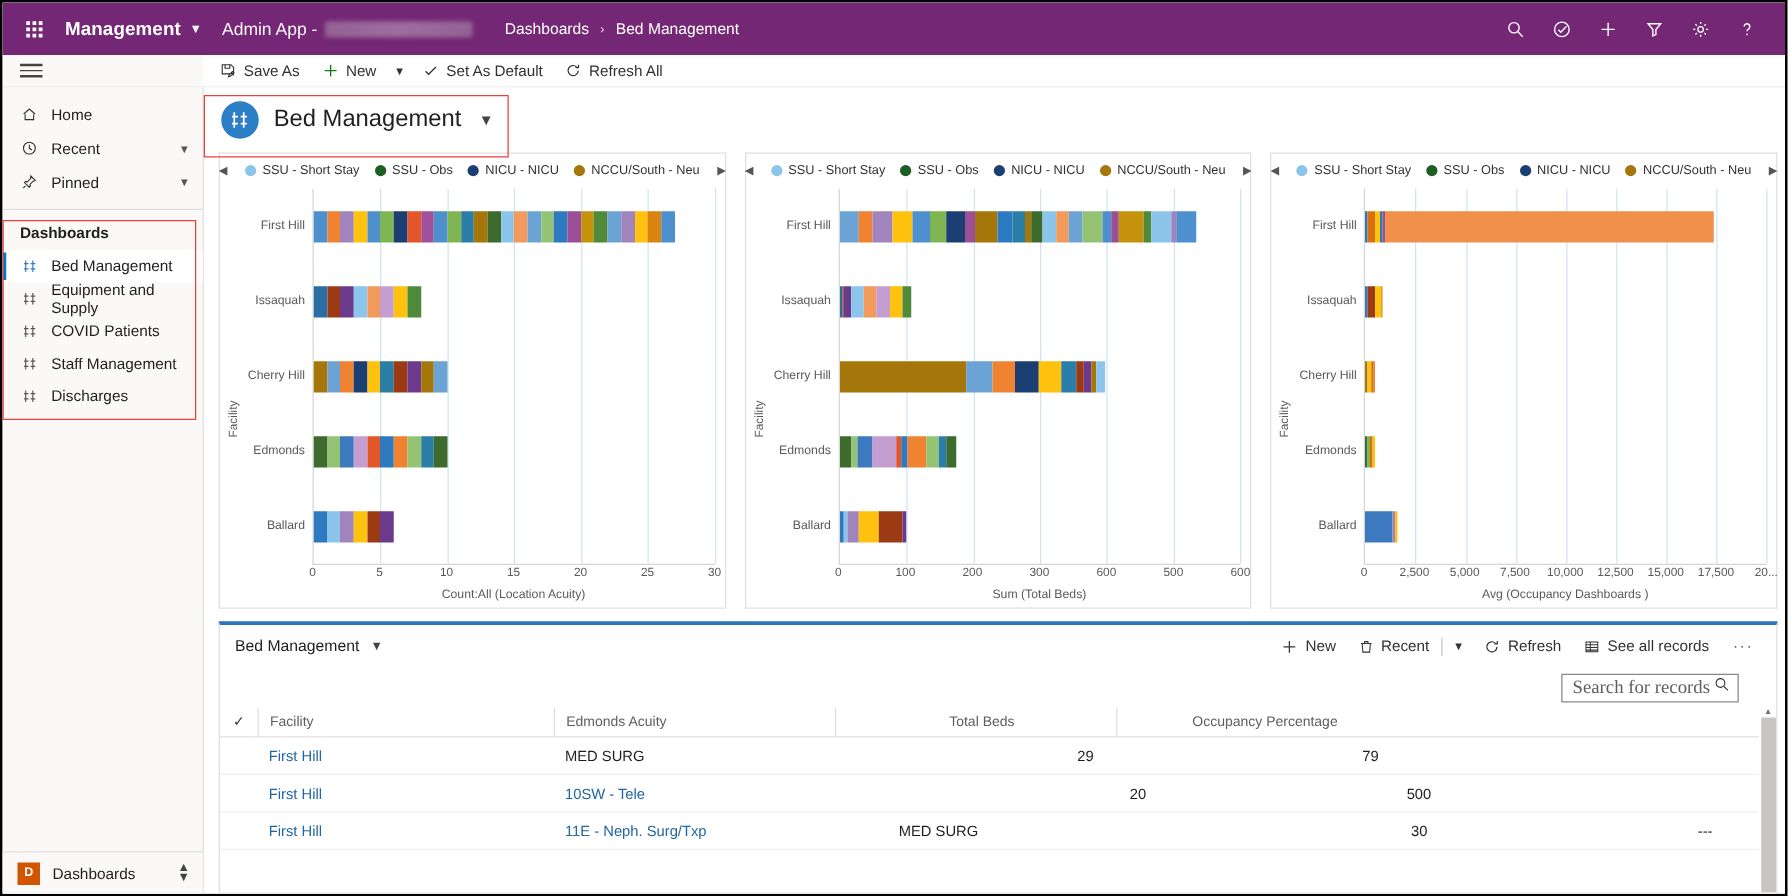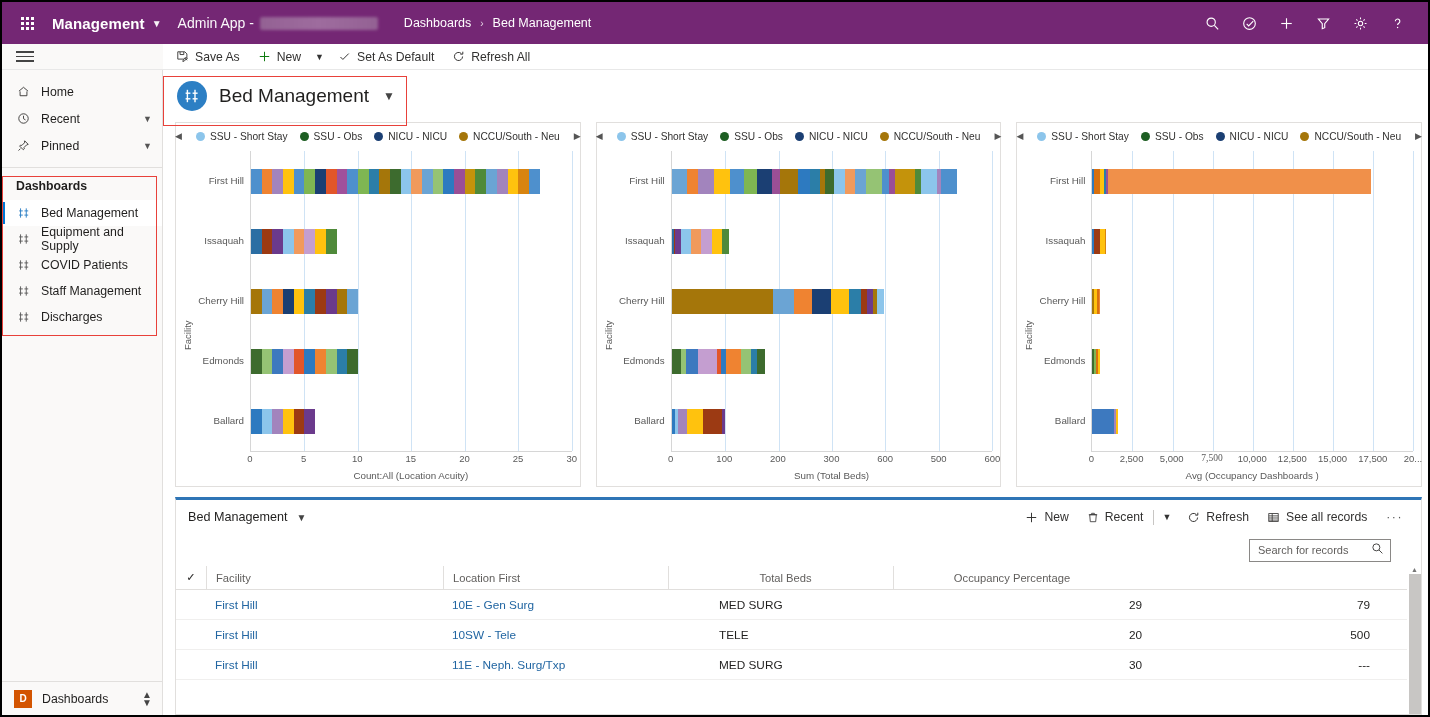--- a/index.html
+++ b/index.html
@@ -167,22 +167,22 @@
   .gp-cmd { display: flex; align-items: center; gap: 6px; padding: 4px 9px; cursor: pointer; white-space: nowrap; }
   .gp-sep { width: 1px; height: 15px; background: #c8c6c4; margin: 0 1px; }
   .gp-ellip { padding: 4px 10px; cursor: pointer; letter-spacing: 1.5px; color: #555; }
 
   .gp-searchrow { height: 32px; display: flex; justify-content: flex-end; padding-right: 30px; align-items: center; }
   .searchbox {
     width: 142px; height: 23px; border: 1px solid #8a8886; display: flex; align-items: center;
     padding: 0 6px 0 8px; background: #fff;
   }
   .searchbox input {
-    border: none; outline: none; font-size: 11px; color: #201f1e; width: 100%;
-    font-family: Liberation Sans, sans-serif; background: transparent;
+    border: none; outline: none; font-size: 15px; color: #201f1e; width: 100%;
+    font-family: Liberation Serif, serif; background: transparent;
   }
   .searchbox input::placeholder { color: #605e5c; }
 
   .tablewrap { flex: 1; display: flex; min-height: 0; overflow: hidden; }
   .tbl { flex: 1; display: flex; flex-direction: column; min-width: 0; }
   .thead { display: flex; height: 24px; border-bottom: 1px solid #e1dfdd; align-items: stretch; }
   .th {
     font-size: 11.2px; color: #605e5c; display: flex; align-items: center; padding-left: 9px;
     border-left: 1px solid #e1dfdd; cursor: pointer; position: relative;
   }
@@ -791,21 +791,21 @@
                       <i style="background: rgb(162, 132, 189); width: 9.31677%;"></i>
                       <i style="background: rgb(255, 194, 14); width: 6.8323%;"></i>
                     </div>
                   </div>
                 </div>
               </div>
               <div class="xaxis">
                 <span class="xtick" style="left: 0%;">0</span>
                 <span class="xtick" style="left: 12.5%;">2,500</span>
                 <span class="xtick" style="left: 25%;">5,000</span>
-                <span class="xtick" style="left: 37.5%; font-family: Liberation Serif, serif;">7,500</span>
+                <span class="xtick" style="left: 37.5%;">7,500</span>
                 <span class="xtick" style="left: 50%;">10,000</span>
                 <span class="xtick" style="left: 62.5%;">12,500</span>
                 <span class="xtick" style="left: 75%;">15,000</span>
                 <span class="xtick" style="left: 87.5%;">17,500</span>
                 <span class="xtick" style="left: 100%;">20...</span>
               </div>
               <div class="xlabel">Avg (Occupancy Dashboards )</div>
             </div>
           </div>
         </div>
@@ -868,43 +868,41 @@
       </div>
 
       <div class="tablewrap">
         <div class="tbl">
           <div class="thead" id="table-head">
               <div class="th check">✓</div>
               <div class="th" style="width: 237px;">
                 <span>Facility</span>
               </div>
               <div class="th" style="width: 225px;">
-                <span>Location First</span>
+                <span>Edmonds Acuity</span>
               </div>
               <div class="th num" style="width: 225px;">
                 <span>Total Beds</span>
               </div>
               <div class="th num" style="width: 228px;">
                 <span>Occupancy Percentage</span>
               </div>
             </div>
           <div id="table-body">
               <div class="trow">
                 <div class="td check"></div>
                 <div class="td link" style="width: 237px;">First Hill</div>
-                <div class="td link" style="width: 267px;">10E - Gen Surg</div>
                 <div class="td" style="width: 225px;">MED SURG</div>
                 <div class="td num" style="width: 225px;">29</div>
                 <div class="td num" style="width: 228px;">79</div>
               </div>
               <div class="trow">
                 <div class="td check"></div>
                 <div class="td link" style="width: 237px;">First Hill</div>
                 <div class="td link" style="width: 267px;">10SW - Tele</div>
-                <div class="td" style="width: 225px;">TELE</div>
                 <div class="td num" style="width: 225px;">20</div>
                 <div class="td num" style="width: 228px;">500</div>
               </div>
               <div class="trow">
                 <div class="td check"></div>
                 <div class="td link" style="width: 237px;">First Hill</div>
                 <div class="td link" style="width: 267px;">11E - Neph. Surg/Txp</div>
                 <div class="td" style="width: 225px;">MED SURG</div>
                 <div class="td num" style="width: 225px;">30</div>
                 <div class="td num" style="width: 228px;">---</div>

